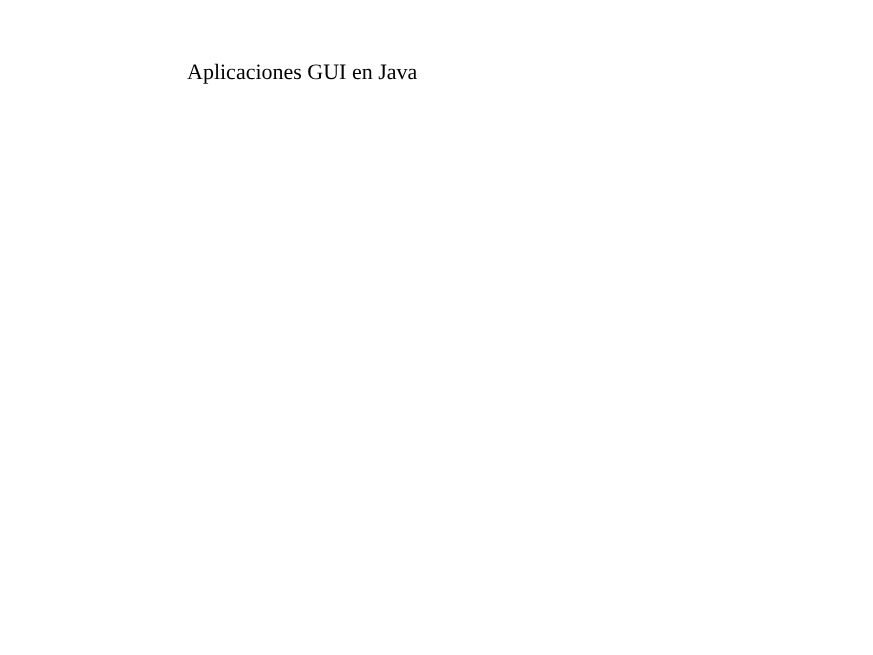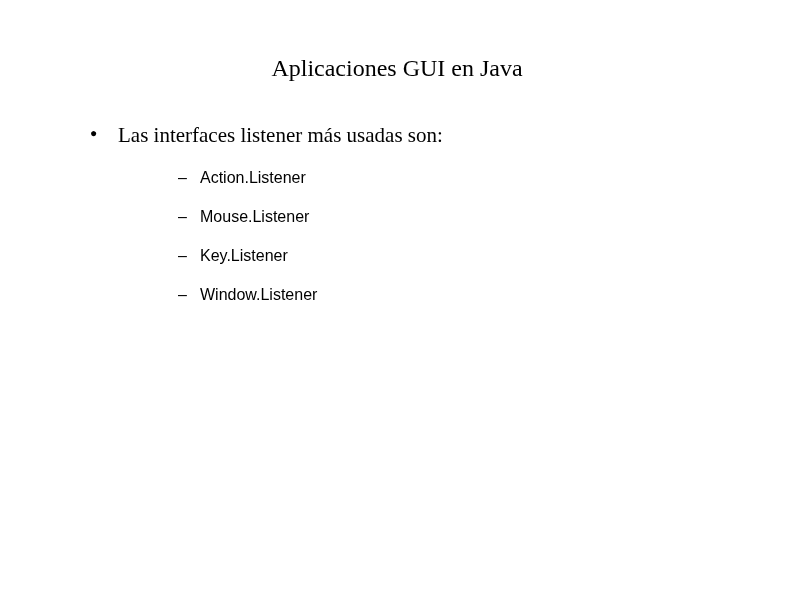--- a/index.html
+++ b/index.html
@@ -12,24 +12,24 @@
       height: 595px;
       background: #ffffff;
       font-family: "Times New Roman", Times, serif;
       color: #000000;
       position: relative;
     }
     .slide {
       padding: 55px 50px 0 50px;
     }
     .title {
-      text-align: center;
-      font-size: 24px;
+      text-align: left;
+      font-size: 20px;
       font-weight: normal;
-      margin-bottom: 40px;
+      margin-bottom: 20px;
       margin-left: 120px;
       margin-right: 120px;
     }
     .main-list {
       list-style: none;
       padding-left: 40px;
     }
     .main-item {
       position: relative;
       padding-left: 28px;
@@ -65,31 +65,14 @@
       font-size: 16px;
     }
   </style>
 </head>
 <body>
 
 <div class="slide">
   <h1 class="title">Aplicaciones GUI en Java</h1>
 
   <ul class="main-list">
-    <li class="main-item">
-      <span>Las interfaces listener más usadas son:</span>
-      <ul class="sub-list">
-        <li class="sub-item">
-          <span>Action.Listener</span>
-        </li>
-        <li class="sub-item">
-          <span>Mouse.Listener</span>
-        </li>
-        <li class="sub-item">
-          <span>Key.Listener</span>
-        </li>
-        <li class="sub-item">
-          <span>Window.Listener</span>
-        </li>
-      </ul>
-    </li>
   </ul>
 </div>
 
 </body></html>

